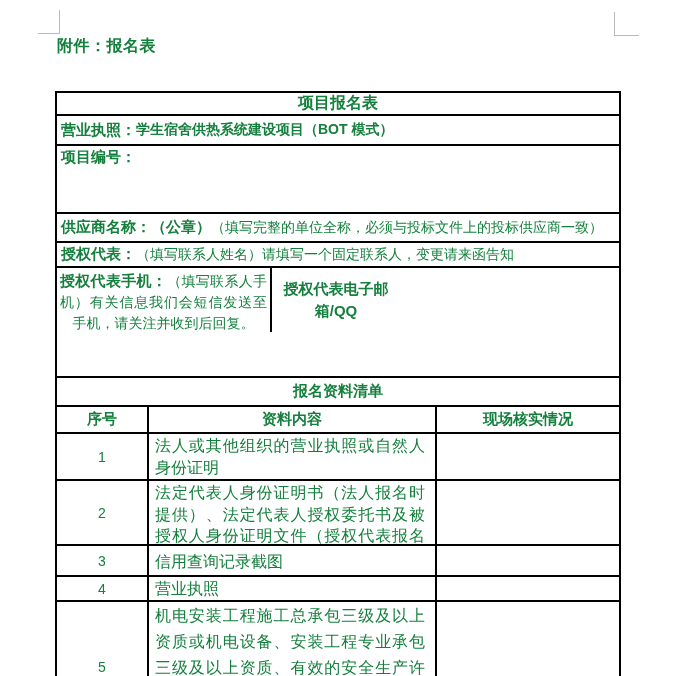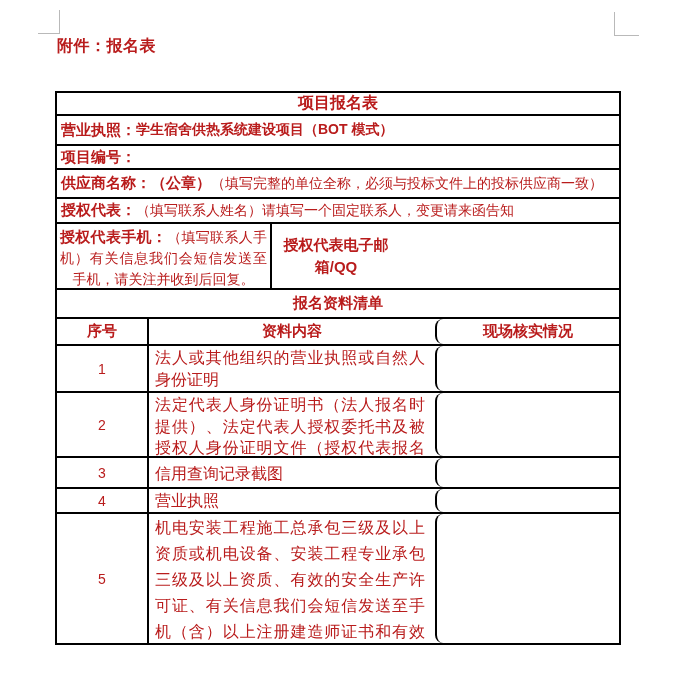--- a/index.html
+++ b/index.html
@@ -1,21 +1,21 @@
 <!DOCTYPE html>
 <html><head>
 <meta charset="utf-8">
 <style>
   html,body{margin:0;padding:0;background:#ffffff;}
   #page{
     position:relative;
     width:684px;height:676px;
     background:#ffffff;
     font-family:"Liberation Sans","DejaVu Sans",sans-serif;
-    color:#b91c1c;
+    color:#15803d;
     overflow:hidden;
   }
   
   .mark{position:absolute;background:#b9b9b9;}
   #mark-tl-v{left:59px;top:10px;width:1px;height:23px;}
   #mark-tl-h{left:38px;top:33px;width:22px;height:1px;}
   #mark-tr-v{left:614px;top:12px;width:1px;height:23px;}
   #mark-tr-h{left:614px;top:35px;width:25px;height:1px;}
 
   #heading{
@@ -29,42 +29,42 @@
     border:2px solid #000;box-sizing:border-box;background:#fff;
   }
   .trow{box-sizing:border-box;border-top:2px solid #000;overflow:hidden;}
   .trow.first{border-top:none;}
   .row-title{height:21px;display:flex;align-items:center;justify-content:center;
     font-size:16px;font-weight:bold;}
   .row-line{display:flex;align-items:center;padding-left:4px;}
   .lbl{font-size:15px;font-weight:bold;white-space:nowrap;}
   .val-bold{font-size:14px;font-weight:bold;white-space:nowrap;}
   .note{font-size:14px;font-weight:normal;white-space:nowrap;}
-  .h30{height:30px;} .h24{height:24px;} .h29{height:29px;} .h25{height:25px;}
+  .h30{height:30px;} .h24{height:24px;} .h29{height:29px;margin-top:44px;} .h25{height:25px;}
   .h66{height:66px;} .h27{height:27px;} .h47{height:47px;} .h65{height:65px;}
   .h31{height:31px;} .h131{height:131px;}
 
   .flexrow{display:flex;align-items:stretch;}
   .cell{box-sizing:border-box;}
   .bl{border-left:2px solid #000;}
 
   
   .c-phone{width:213px;padding:2px 3px 0 3px;font-size:14px;line-height:21px;
     text-align:justify;text-align-last:center;}
   .c-phone .lbl{font-size:15px;}
   .c-email-label{width:130px;display:flex;align-items:center;justify-content:center;
     text-align:center;font-size:15px;font-weight:bold;line-height:22px;padding:0 6px;}
   .c-email-note{flex:1;padding:2px 14px 0 14px;font-size:14px;line-height:21px;
     text-align:justify;text-align-last:center;}
 
   .row-mtitle{display:flex;align-items:center;justify-content:center;
     font-size:15px;font-weight:bold;}
   .colhdr .cell{display:flex;align-items:center;justify-content:center;
     font-size:15px;font-weight:bold;}
-  .w90{width:90px;} .w288{width:288px;} .wrest{flex:1;border-radius:8px;}
+  .w90{width:90px;} .w288{width:288px;} .wrest{flex:1;}
 
   .m-no{display:flex;align-items:center;justify-content:center;font-size:14px;}
   .m-content{padding:1px 10px 14px 6px;font-size:16px;line-height:21.5px;text-align:justify;}
   .m-content.loose{line-height:26px;}
   .m-verify{}
 </style>
 </head>
 <body>
 
 <div id="page">

